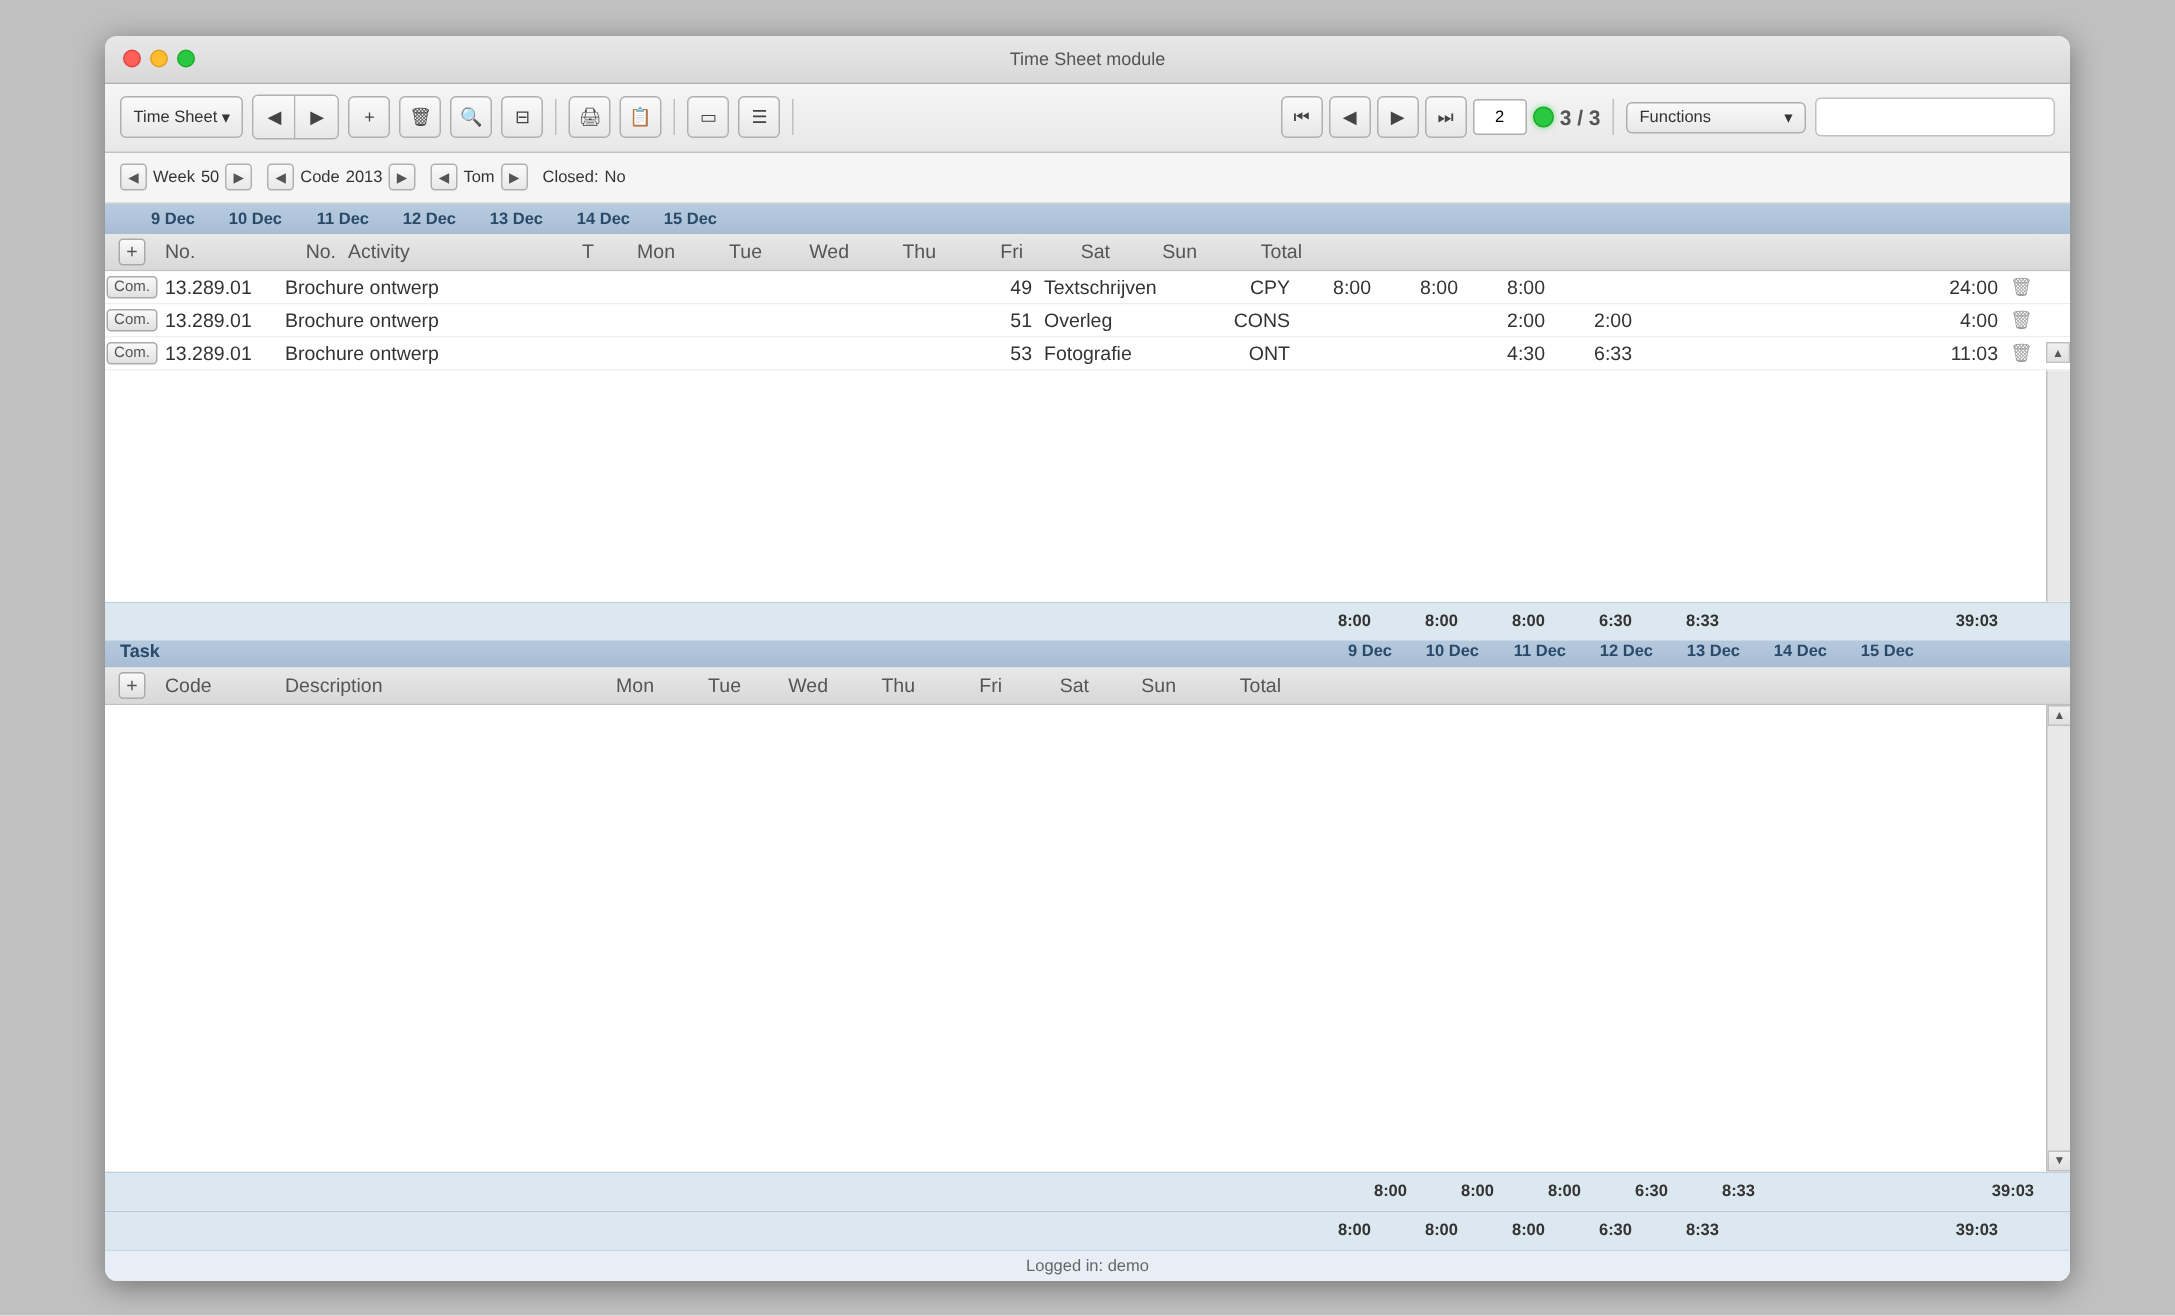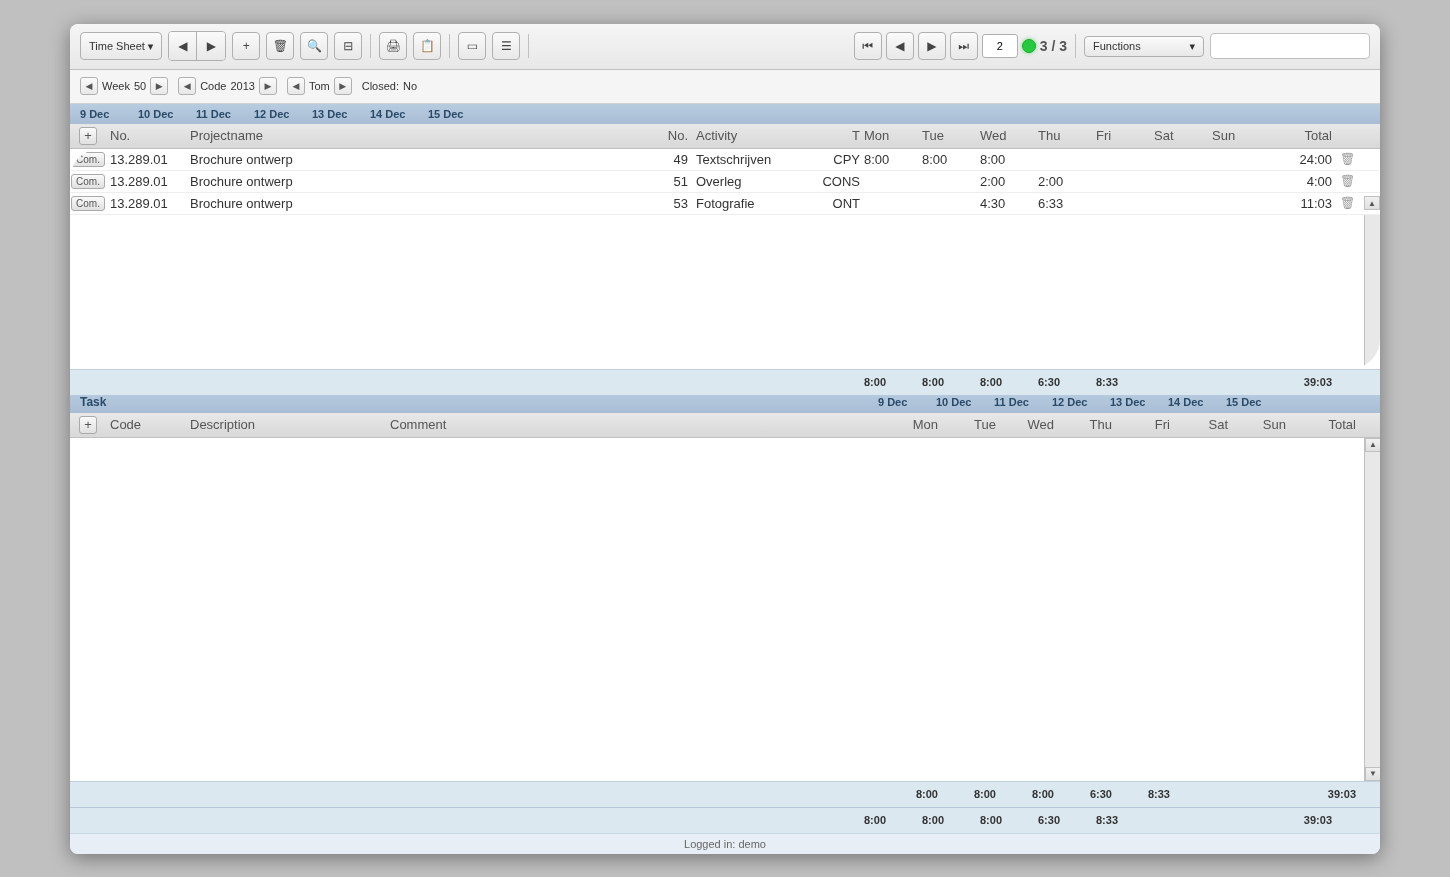--- a/index.html
+++ b/index.html
@@ -235,21 +235,21 @@
       min-height: 26px;
       padding: 3px 0;
     }
     
     .col-btn { width: 36px; text-align: center; flex-shrink: 0; }
     .col-no { width: 80px; text-align: left; padding-left: 4px; flex-shrink: 0; }
     .col-projname { flex: 1; min-width: 160px; padding-left: 4px; }
     .col-actno { width: 44px; text-align: right; padding-right: 6px; flex-shrink: 0; }
     .col-activity { width: 120px; flex-shrink: 0; padding-left: 2px; }
     .col-t { width: 50px; text-align: right; padding-right: 4px; flex-shrink: 0; }
-    .col-day { width: 58px; text-align: left; padding-right: 8px; flex-shrink: 0; }
+    .col-day { width: 58px; text-align: right; padding-right: 8px; flex-shrink: 0; }
     .col-total { width: 70px; text-align: right; padding-right: 8px; flex-shrink: 0; }
     .col-del { width: 24px; flex-shrink: 0; }
     .col-scroll { width: 16px; flex-shrink: 0; }
     .tcol-code { width: 80px; padding-left: 4px; flex-shrink: 0; }
     .tcol-desc { width: 200px; padding-left: 4px; flex-shrink: 0; }
     .tcol-comment { flex: 1; padding-left: 4px; }
     .tcol-day { width: 58px; text-align: right; padding-right: 8px; flex-shrink: 0; }
     .tcol-total { width: 70px; text-align: right; padding-right: 8px; flex-shrink: 0; }
     .tcol-scroll { width: 16px; flex-shrink: 0; }
     .cell-text {
@@ -317,20 +317,28 @@
       font-size: 11px;
       font-weight: bold;
       color: #333;
     }
   </style>
 </head>
 <body>
 
 <div class="window">
 
+  <div class="title-bar">
+    <div class="traffic-lights">
+      <div class="tl tl-red"></div>
+      <div class="tl tl-yellow"></div>
+      <div class="tl tl-green"></div>
+    </div>
+    <span class="title-bar-title">Time Sheet module</span>
+  </div>
 
   <div class="toolbar">
     <div class="toolbar-btn">
       <span>Time Sheet</span>
       <span>▾</span>
     </div>
     <div class="toolbar-nav-group">
       <div class="toolbar-icon-btn">◀</div>
       <div class="toolbar-icon-btn">▶</div>
     </div>
@@ -401,38 +409,37 @@
         <div class="col-del"></div>
         <div class="col-scroll"></div>
       </div>
     </div>
 
     <div class="table-header">
       <div class="col-btn">
         <div class="add-btn">+</div>
       </div>
       <div class="col-no header-text">No.</div>
-      <div class="col-projname header-text">Projectname</div>
       <div class="col-actno header-text">No.</div>
       <div class="col-activity header-text">Activity</div>
       <div class="col-t header-text">T</div>
       <div class="col-day header-text">Mon</div>
       <div class="col-day header-text">Tue</div>
       <div class="col-day header-text">Wed</div>
       <div class="col-day header-text">Thu</div>
       <div class="col-day header-text">Fri</div>
       <div class="col-day header-text">Sat</div>
       <div class="col-day header-text">Sun</div>
       <div class="col-total header-text">Total</div>
       <div class="col-del"></div>
       <div class="col-scroll"></div>
     </div>
 
     <div class="table-wrapper" style="flex:1; display:flex; flex-direction:column; max-height:240px;">
-      <div class="table-body" style="flex:1; overflow:hidden; position:relative;border-radius:30px;">
+      <div class="table-body" style="flex:1; overflow:hidden; position:relative;">
 
         <div class="table-row">
           <div class="col-btn">
               <button class="com-btn">Com.</button>
             </div>
           <div class="col-no cell-text">13.289.01</div>
           <div class="col-projname cell-text">Brochure ontwerp</div>
           <div class="col-actno cell-text">49</div>
           <div class="col-activity cell-text">Textschrijven</div>
           <div class="col-t cell-text">CPY</div>
@@ -533,21 +540,20 @@
         <div class="col-scroll"></div>
       </div>
     </div>
 
     <div class="table-header">
       <div class="col-btn">
         <div class="add-btn">+</div>
       </div>
       <div class="tcol-code header-text">Code</div>
       <div class="tcol-desc header-text">Description</div>
-      <div class="tcol-comment header-text">Comment</div>
       <div class="tcol-day header-text">Mon</div>
       <div class="tcol-day header-text">Tue</div>
       <div class="tcol-day header-text">Wed</div>
       <div class="tcol-day header-text">Thu</div>
       <div class="tcol-day header-text">Fri</div>
       <div class="tcol-day header-text">Sat</div>
       <div class="tcol-day header-text">Sun</div>
       <div class="tcol-total header-text">Total</div>
       <div class="tcol-scroll"></div>
     </div>

